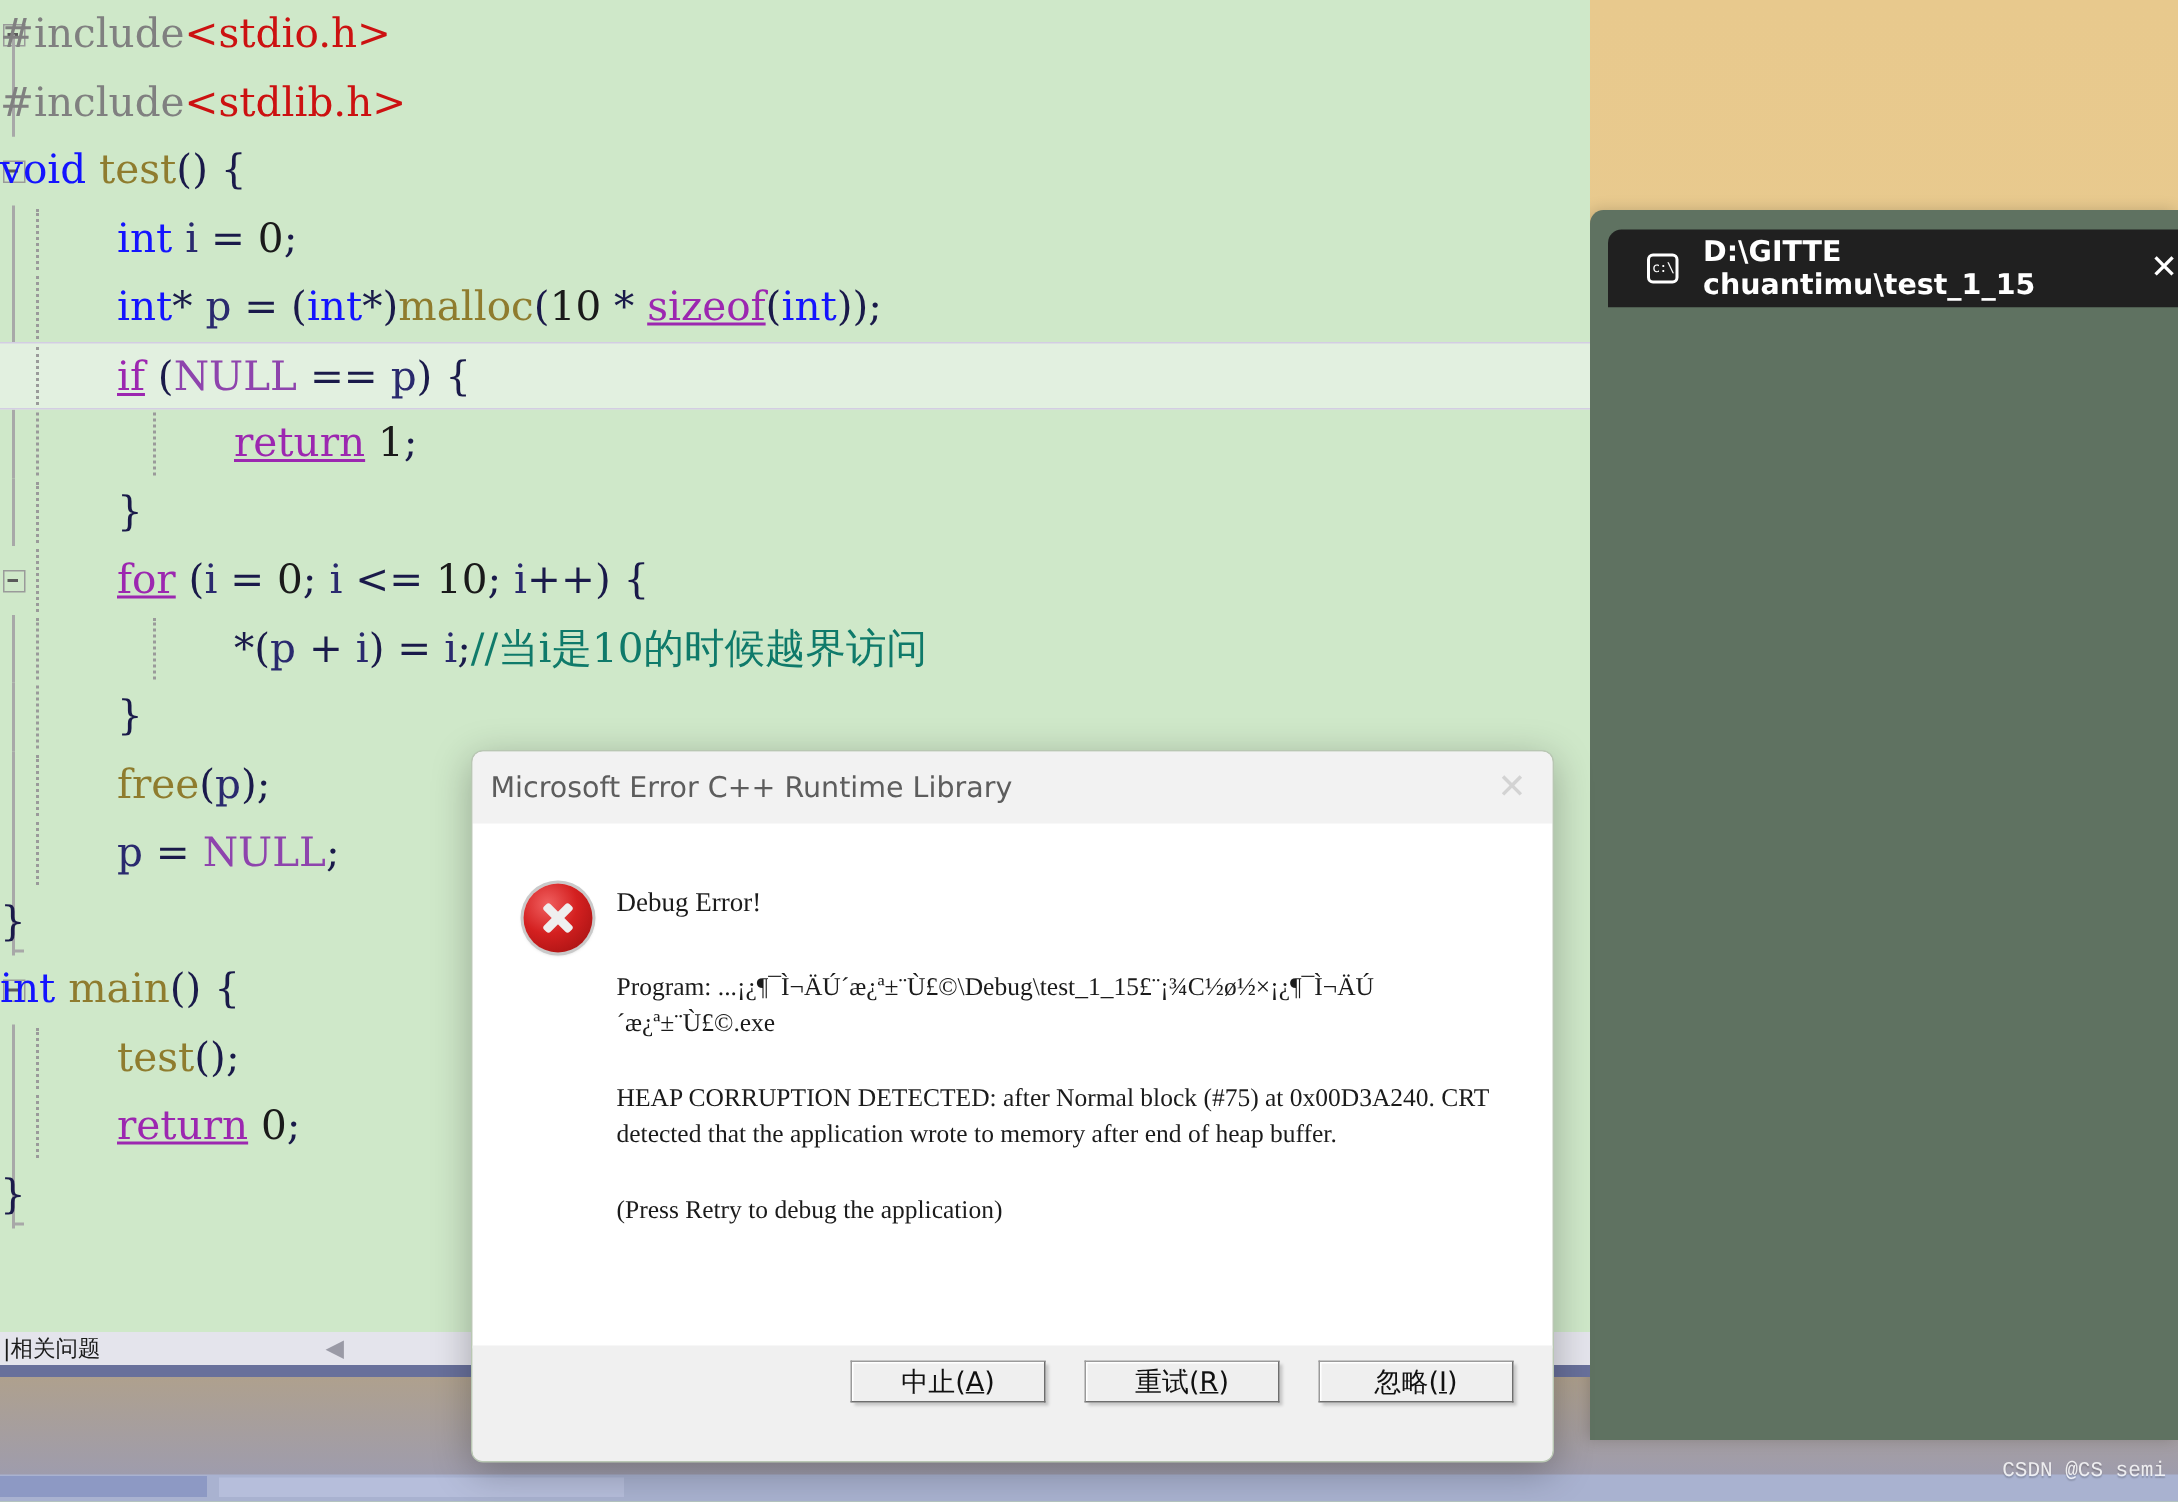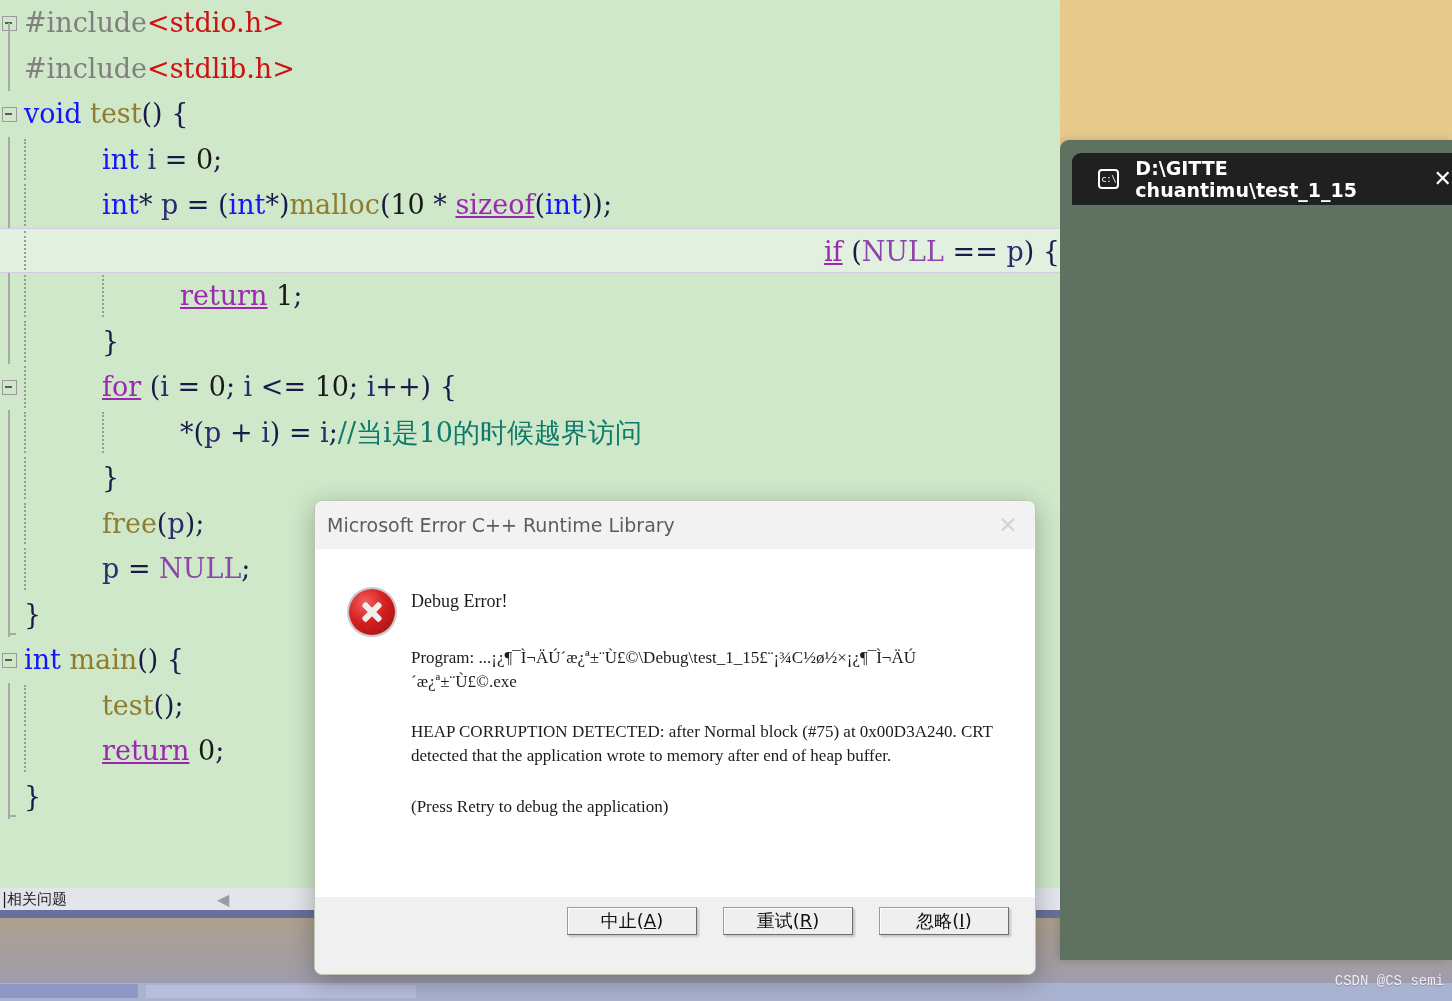--- a/index.html
+++ b/index.html
@@ -90,29 +90,27 @@
     width: 1060px;
     font-family: "DejaVu Serif", serif;
     font-size: 27px;
     line-height: 45.5px;
     white-space: pre;
     color: #4b4b4b;
   }
   .code .ln {
     position: relative;
     height: 45.5px;
-    padding-left: 24px;
     box-sizing: border-box;
   }
   .code .ln.current {
     background: #e2f0e0;
     border-top: 1px solid #d3cde3;
     border-bottom: 1px solid #d3cde3;
     width: 1060px;
-    text-align: right;
   }
   .ind-guide {
     position: absolute;
     top: 2px; bottom: 2px;
     width: 0;
     border-left: 2px dotted #9a9a9a;
   }
   .kw   { color: #1414ff; }      
   .kwp  { color: #9c27b0; text-decoration: underline; }      
   .mac  { color: #808080; }      

